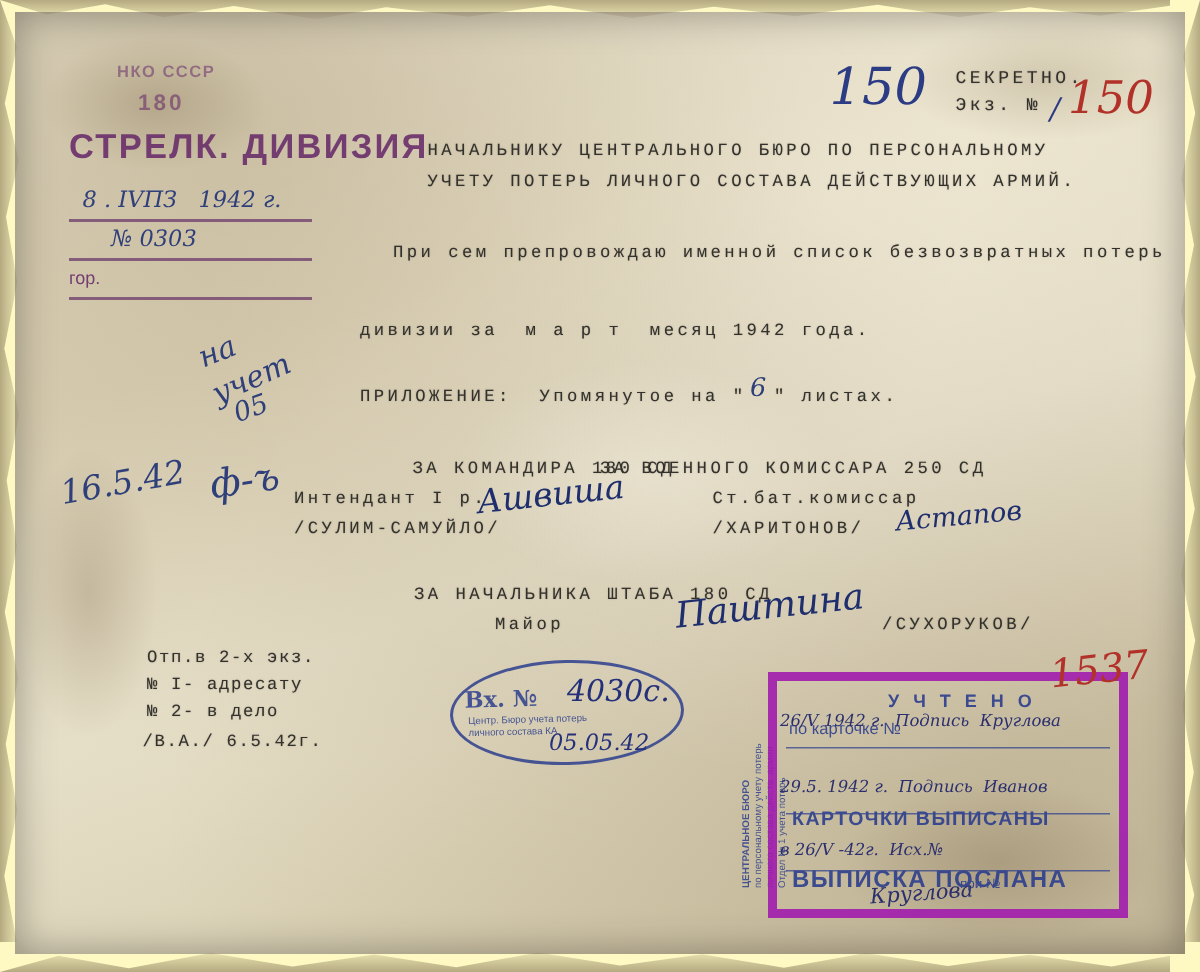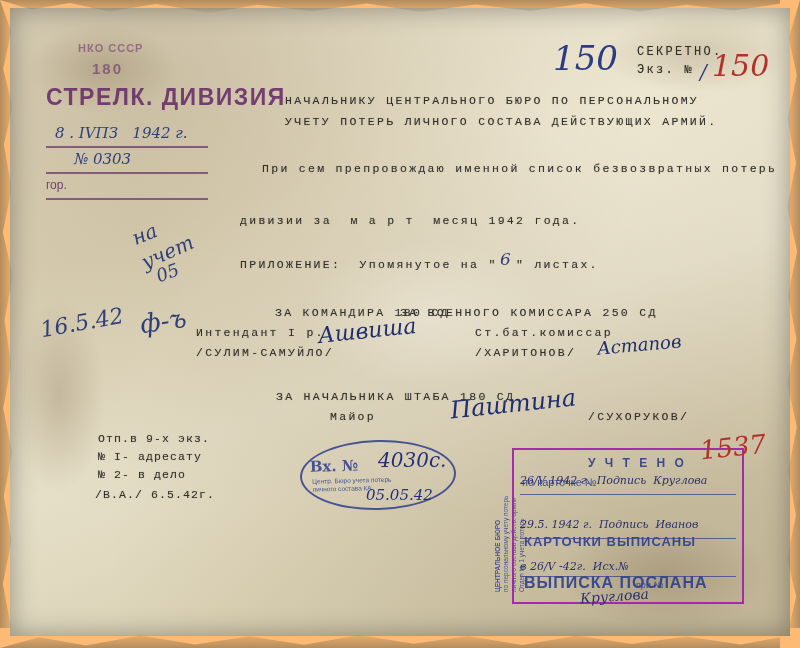--- a/index.html
+++ b/index.html
@@ -8,21 +8,21 @@
     background: #2b2b2b;
   }
   body {
     font-family: "Liberation Sans", sans-serif;
   }
   #page {
     position: relative;
     width: 800px;
     height: 648px;
     overflow: hidden;
-    background: #fdba74;
+    background: #fef9c3;
   }
   
   .paper {
     position: absolute;
     left: 10px;
     top: 8px;
     width: 780px;
     height: 628px;
     background:
       radial-gradient(ellipse at 20% 12%, rgba(150,130,95,0.30) 0%, rgba(150,130,95,0) 55%),
@@ -121,21 +121,21 @@
     position: absolute;
     left: 10px; top: 34px;
     font-size: 6.5px;
     line-height: 8px;
     white-space: pre;
     font-family: "Liberation Sans", sans-serif;
   }
   
   .rect-stamp {
     position: absolute;
-    border: 2px solid #a21caf;
+    border: 6px solid #a21caf;
     color: #2d3f8e;
     opacity: 0.9;
   }
   .rect-stamp .title {
     position: absolute;
     font-family: "Liberation Sans", sans-serif;
     font-weight: bold;
     letter-spacing: 3px;
     white-space: pre;
     font-size: 12px;
@@ -227,21 +227,21 @@
   <div class="typed sp" style="left:400px;top:304px;">ЗА ВОЕННОГО КОМИССАРА 250 СД</div>
   <div class="typed sp" style="left:475px;top:324px;">Ст.бат.комиссар</div>
   <div class="typed sp" style="left:475px;top:344px;">/ХАРИТОНОВ/</div>
   <div class="sig" style="left:597px;top:334px;font-size:18px;transform:rotate(-5deg);">Астапов</div>
 
   <div class="typed sp" style="left:276px;top:388px;">ЗА НАЧАЛЬНИКА ШТАБА 180 СД</div>
   <div class="typed sp" style="left:330px;top:408px;">Майор</div>
   <div class="sig" style="left:450px;top:390px;font-size:24px;transform:rotate(-6deg);">Паштина</div>
   <div class="typed sp" style="left:588px;top:408px;">/СУХОРУКОВ/</div>
 
-  <div class="typed" style="left:98px;top:430px;">Отп.в 9-х экз.</div>
+  <div class="typed" style="left:98px;top:430px;">Отп.в 2-х экз.</div>
   <div class="typed" style="left:98px;top:448px;">№ I- адресату</div>
   <div class="typed" style="left:98px;top:466px;">№ 2- в дело</div>
   <div class="typed" style="left:95px;top:486px;">/В.А./ 6.5.42г.</div>
 
   <div class="hand" style="left:132px;top:222px;font-size:20px;transform:rotate(-22deg);">на</div>
   <div class="hand" style="left:140px;top:240px;font-size:20px;transform:rotate(-24deg);">учет</div>
   <div class="hand" style="left:156px;top:262px;font-size:18px;transform:rotate(-20deg);">05</div>
   <div class="hand" style="left:40px;top:310px;font-size:22px;transform:rotate(-10deg);">16.5.42</div>
   <div class="hand" style="left:140px;top:306px;font-size:26px;transform:rotate(-8deg);">ф-ъ</div>
 

